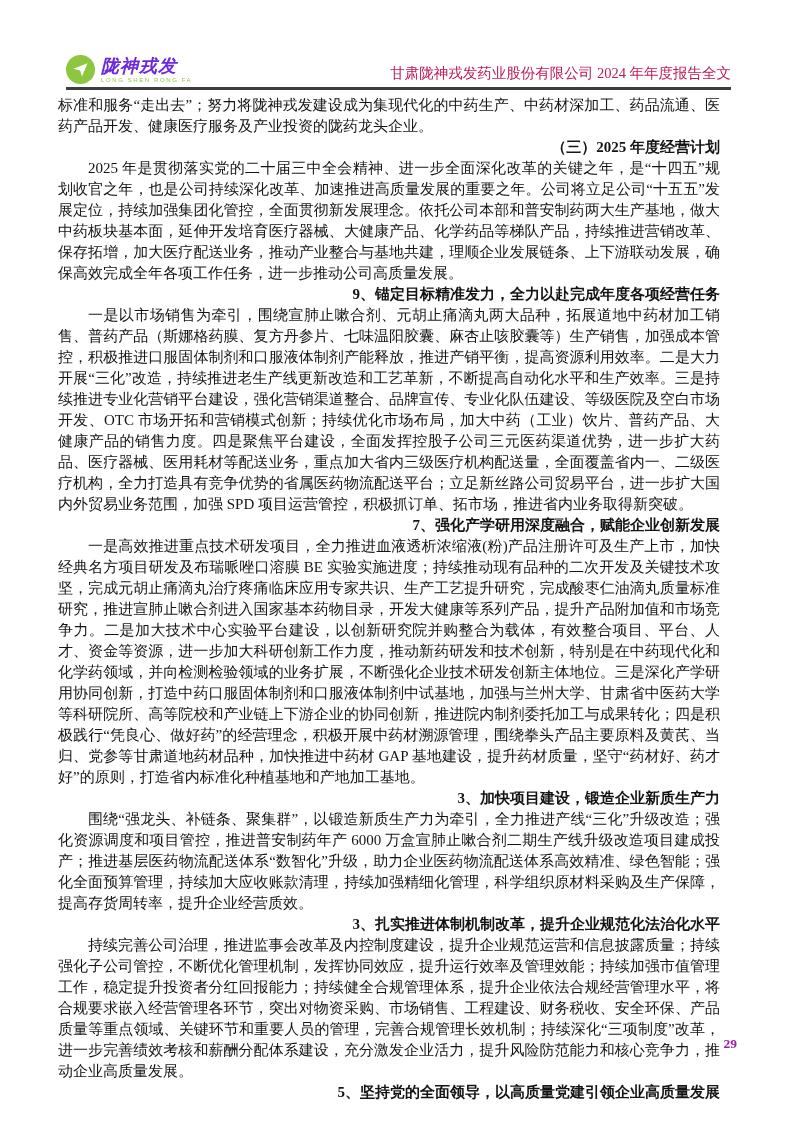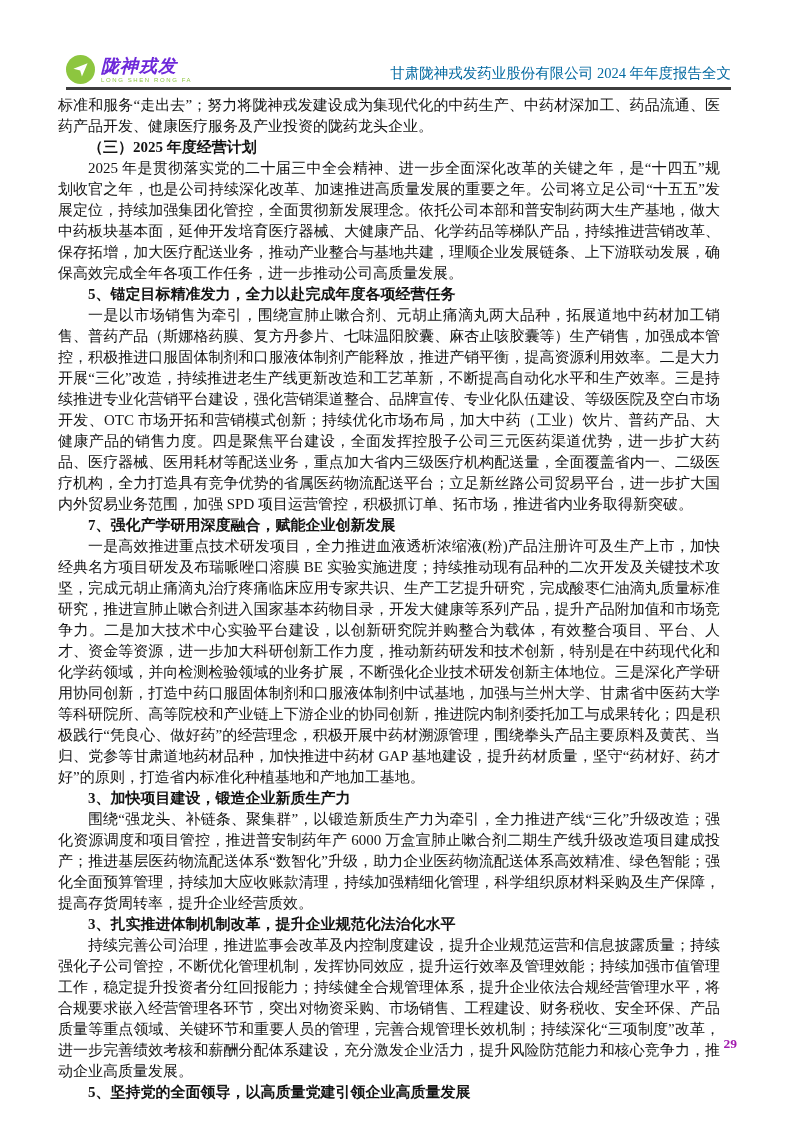--- a/index.html
+++ b/index.html
@@ -53,21 +53,21 @@
   }
   .logo-en {
     font-family: "Liberation Sans", "DejaVu Sans", sans-serif;
     font-size: 6px;
     color: #8dc63f;
     letter-spacing: 1.6px;
     margin-top: 2px;
   }
   .header-title {
     font-size: 14.5px;
-    color: #0369a1;
+    color: #be185d;
     padding-bottom: 3px;
     white-space: nowrap;
   }
   .header-rule {
     position: absolute;
     top: 87px;
     left: 66px;
     right: 62px;
     height: 3px;
     background: #3d3d3d;
@@ -83,21 +83,21 @@
     text-align: justify;
     text-justify: inter-character;
   }
   .para { text-indent: 2em; }
   .para.no-indent { text-indent: 0; }
   .subheading {
     font-size: 15px;
     line-height: 21px;
     font-weight: bold;
     text-indent: 2em;
-    text-align: left;
+    text-align: right;
   }
   
   .page-number {
     position: absolute;
     top: 1036px;
     right: 56px;
     font-size: 13.5px;
     color: #a21caf;
     font-weight: bold;
   }
@@ -122,21 +122,21 @@
     </div>
     <div class="header-title">甘肃陇神戎发药业股份有限公司 2024 年年度报告全文</div>
   </header>
 
   <div class="header-rule"></div>
 
   <main class="doc-body">
     <p class="para no-indent">标准和服务“走出去”；努力将陇神戎发建设成为集现代化的中药生产、中药材深加工、药品流通、医药产品开发、健康医疗服务及产业投资的陇药龙头企业。</p>
     <h3 class="subheading">（三）2025 年度经营计划</h3>
     <p class="para">2025 年是贯彻落实党的二十届三中全会精神、进一步全面深化改革的关键之年，是“十四五”规划收官之年，也是公司持续深化改革、加速推进高质量发展的重要之年。公司将立足公司“十五五”发展定位，持续加强集团化管控，全面贯彻新发展理念。依托公司本部和普安制药两大生产基地，做大中药板块基本面，延伸开发培育医疗器械、大健康产品、化学药品等梯队产品，持续推进营销改革、保存拓增，加大医疗配送业务，推动产业整合与基地共建，理顺企业发展链条、上下游联动发展，确保高效完成全年各项工作任务，进一步推动公司高质量发展。</p>
-    <h4 class="subheading">5、锚定目标精准发力，全力以赴完成年度各项经营任务</h4>
+    <h4 class="subheading">9、锚定目标精准发力，全力以赴完成年度各项经营任务</h4>
     <p class="para">一是以市场销售为牵引，围绕宣肺止嗽合剂、元胡止痛滴丸两大品种，拓展道地中药材加工销售、普药产品（斯娜格药膜、复方丹参片、七味温阳胶囊、麻杏止咳胶囊等）生产销售，加强成本管控，积极推进口服固体制剂和口服液体制剂产能释放，推进产销平衡，提高资源利用效率。二是大力开展“三化”改造，持续推进老生产线更新改造和工艺革新，不断提高自动化水平和生产效率。三是持续推进专业化营销平台建设，强化营销渠道整合、品牌宣传、专业化队伍建设、等级医院及空白市场开发、OTC 市场开拓和营销模式创新；持续优化市场布局，加大中药（工业）饮片、普药产品、大健康产品的销售力度。四是聚焦平台建设，全面发挥控股子公司三元医药渠道优势，进一步扩大药品、医疗器械、医用耗材等配送业务，重点加大省内三级医疗机构配送量，全面覆盖省内一、二级医疗机构，全力打造具有竞争优势的省属医药物流配送平台；立足新丝路公司贸易平台，进一步扩大国内外贸易业务范围，加强 SPD 项目运营管控，积极抓订单、拓市场，推进省内业务取得新突破。</p>
     <h4 class="subheading">7、强化产学研用深度融合，赋能企业创新发展</h4>
     <p class="para">一是高效推进重点技术研发项目，全力推进血液透析浓缩液(粉)产品注册许可及生产上市，加快经典名方项目研发及布瑞哌唑口溶膜 BE 实验实施进度；持续推动现有品种的二次开发及关键技术攻坚，完成元胡止痛滴丸治疗疼痛临床应用专家共识、生产工艺提升研究，完成酸枣仁油滴丸质量标准研究，推进宣肺止嗽合剂进入国家基本药物目录，开发大健康等系列产品，提升产品附加值和市场竞争力。二是加大技术中心实验平台建设，以创新研究院并购整合为载体，有效整合项目、平台、人才、资金等资源，进一步加大科研创新工作力度，推动新药研发和技术创新，特别是在中药现代化和化学药领域，并向检测检验领域的业务扩展，不断强化企业技术研发创新主体地位。三是深化产学研用协同创新，打造中药口服固体制剂和口服液体制剂中试基地，加强与兰州大学、甘肃省中医药大学等科研院所、高等院校和产业链上下游企业的协同创新，推进院内制剂委托加工与成果转化；四是积极践行“凭良心、做好药”的经营理念，积极开展中药材溯源管理，围绕拳头产品主要原料及黄芪、当归、党参等甘肃道地药材品种，加快推进中药材 GAP 基地建设，提升药材质量，坚守“药材好、药才好”的原则，打造省内标准化种植基地和产地加工基地。</p>
     <h4 class="subheading">3、加快项目建设，锻造企业新质生产力</h4>
     <p class="para">围绕“强龙头、补链条、聚集群”，以锻造新质生产力为牵引，全力推进产线“三化”升级改造；强化资源调度和项目管控，推进普安制药年产 6000 万盒宣肺止嗽合剂二期生产线升级改造项目建成投产；推进基层医药物流配送体系“数智化”升级，助力企业医药物流配送体系高效精准、绿色智能；强化全面预算管理，持续加大应收账款清理，持续加强精细化管理，科学组织原材料采购及生产保障，提高存货周转率，提升企业经营质效。</p>
     <h4 class="subheading">3、扎实推进体制机制改革，提升企业规范化法治化水平</h4>
     <p class="para">持续完善公司治理，推进监事会改革及内控制度建设，提升企业规范运营和信息披露质量；持续强化子公司管控，不断优化管理机制，发挥协同效应，提升运行效率及管理效能；持续加强市值管理工作，稳定提升投资者分红回报能力；持续健全合规管理体系，提升企业依法合规经营管理水平，将合规要求嵌入经营管理各环节，突出对物资采购、市场销售、工程建设、财务税收、安全环保、产品质量等重点领域、关键环节和重要人员的管理，完善合规管理长效机制；持续深化“三项制度”改革，进一步完善绩效考核和薪酬分配体系建设，充分激发企业活力，提升风险防范能力和核心竞争力，推动企业高质量发展。</p>
     <h4 class="subheading">5、坚持党的全面领导，以高质量党建引领企业高质量发展</h4>
   </main>
 

